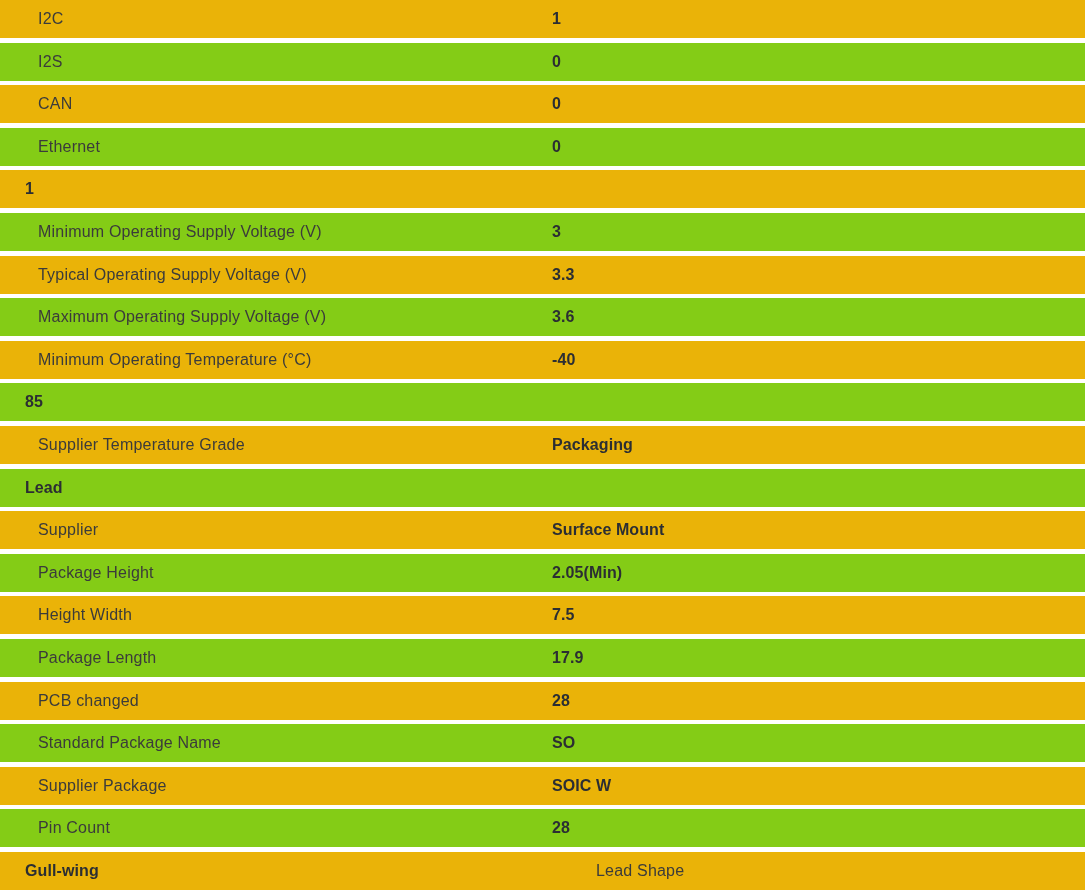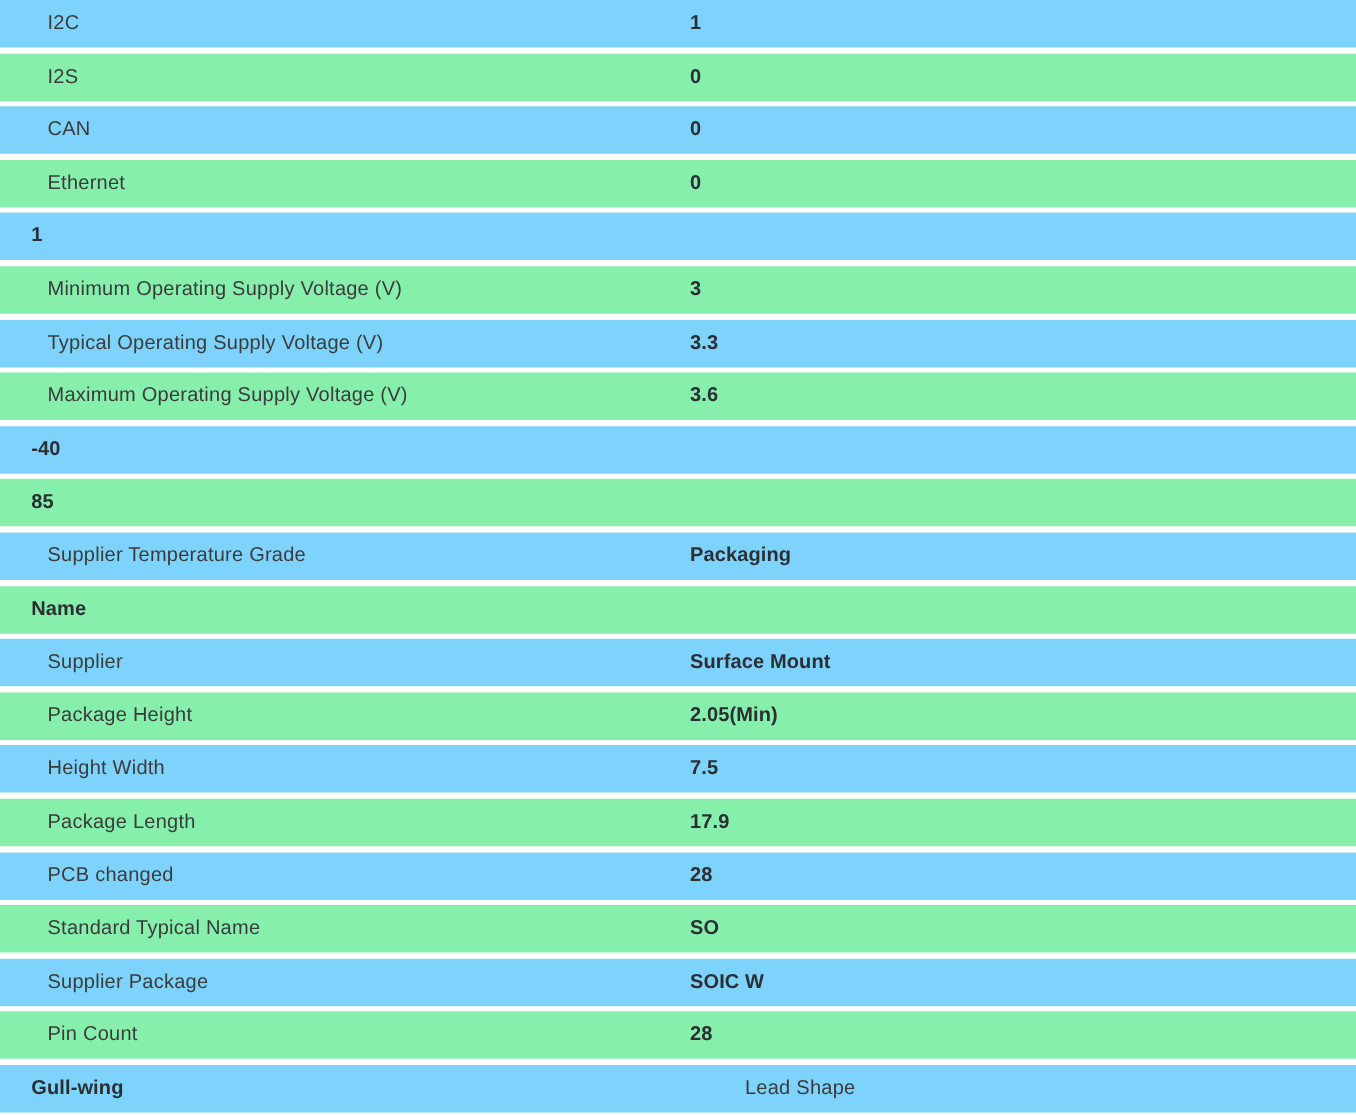--- a/index.html
+++ b/index.html
@@ -10,24 +10,24 @@
   }
   #spec-table {
     width: 1085px;
     box-sizing: border-box;
   }
   .row {
     display: flex;
     align-items: center;
     height: 38px;
     margin-bottom: 4.6px;
-    background: #86efac;
+    background: #84cc16;
   }
   .row.shaded {
-    background: #7dd3fc;
+    background: #eab308;
   }
   .cell {
     box-sizing: border-box;
     white-space: nowrap;
     overflow: hidden;
   }
   .cell.label {
     flex: 0 0 527px;
     padding-left: 38px;
     font-size: 16px;
@@ -81,34 +81,35 @@
     <div class="cell label">Typical Operating Supply Voltage (V)</div>
     <div class="cell value">3.3</div>
   </div>
 
   <div class="row">
     <div class="cell label">Maximum Operating Supply Voltage (V)</div>
     <div class="cell value">3.6</div>
   </div>
 
   <div class="row shaded">
+    <div class="cell label">Minimum Operating Temperature (°C)</div>
     <div class="cell value">-40</div>
   </div>
 
   <div class="row">
     <div class="cell value">85</div>
   </div>
 
   <div class="row shaded">
     <div class="cell label">Supplier Temperature Grade</div>
     <div class="cell value">Packaging</div>
   </div>
 
   <div class="row">
-    <div class="cell value">Name</div>
+    <div class="cell value">Lead</div>
   </div>
 
   <div class="row shaded">
     <div class="cell label">Supplier</div>
     <div class="cell value">Surface Mount</div>
   </div>
 
   <div class="row">
     <div class="cell label">Package Height</div>
     <div class="cell value">2.05(Min)</div>
@@ -123,21 +124,21 @@
     <div class="cell label">Package Length</div>
     <div class="cell value">17.9</div>
   </div>
 
   <div class="row shaded">
     <div class="cell label">PCB changed</div>
     <div class="cell value">28</div>
   </div>
 
   <div class="row">
-    <div class="cell label">Standard Typical Name</div>
+    <div class="cell label">Standard Package Name</div>
     <div class="cell value">SO</div>
   </div>
 
   <div class="row shaded">
     <div class="cell label">Supplier Package</div>
     <div class="cell value">SOIC W</div>
   </div>
 
   <div class="row">
     <div class="cell label">Pin Count</div>

